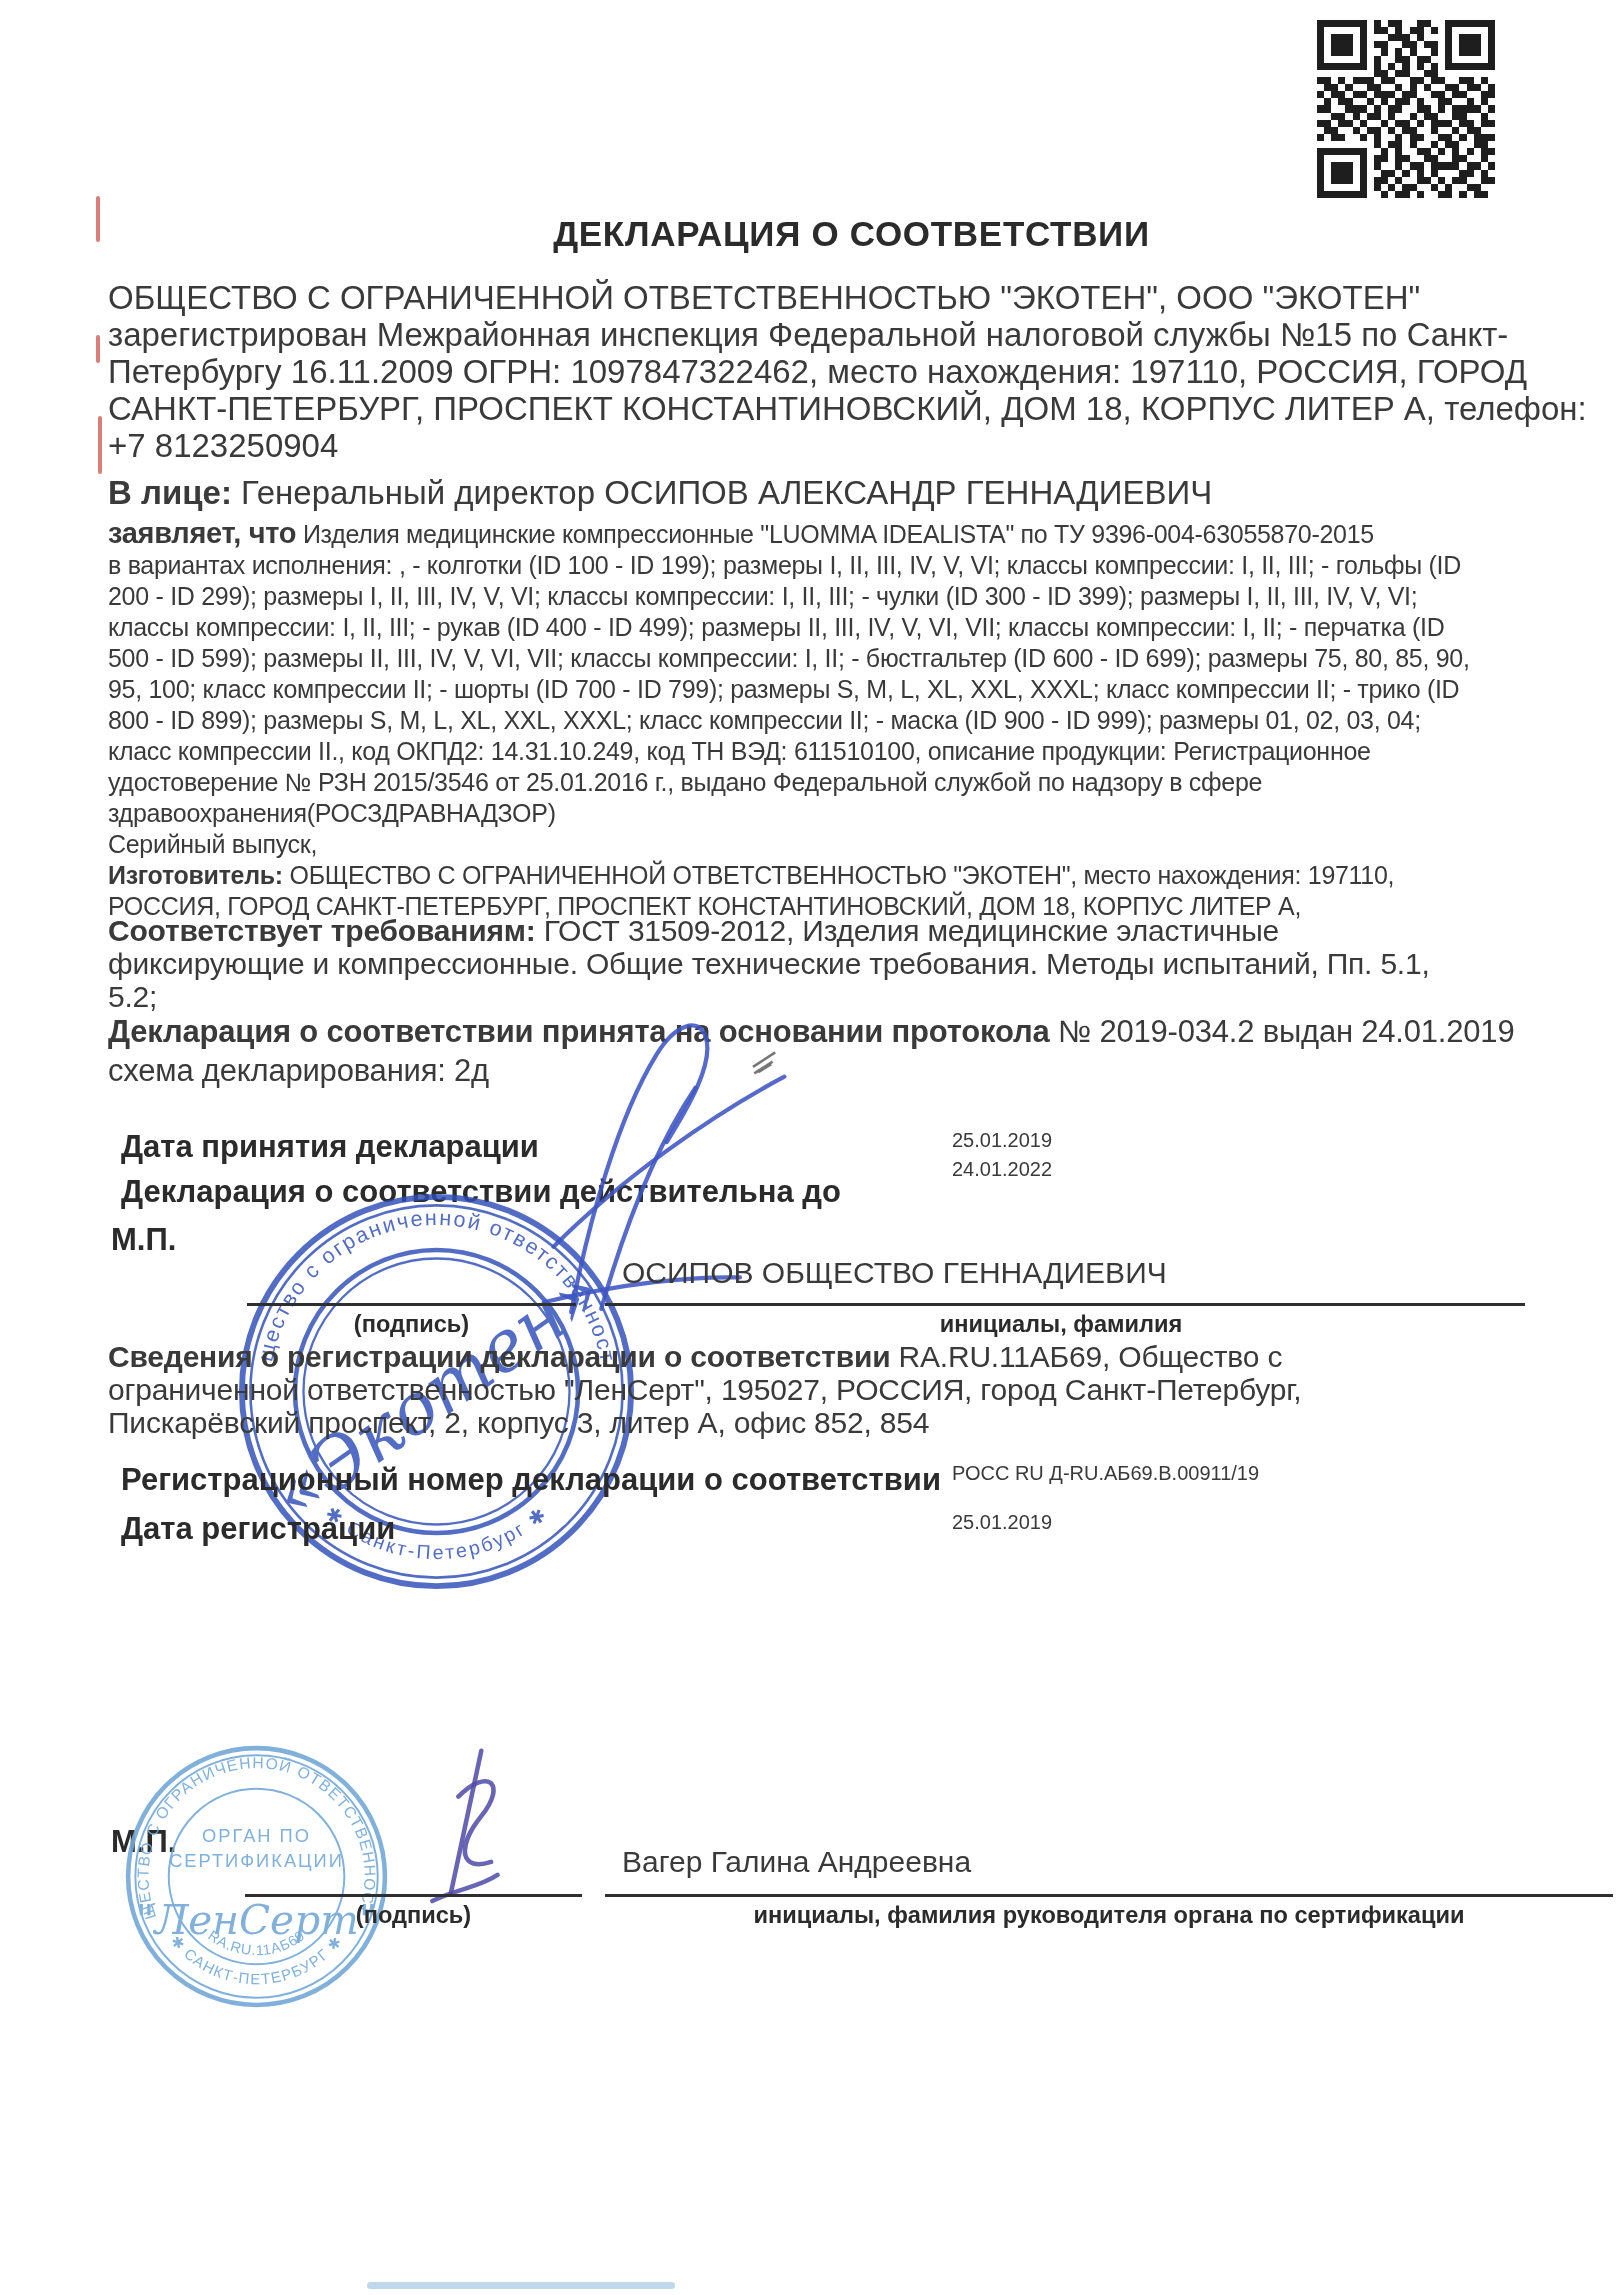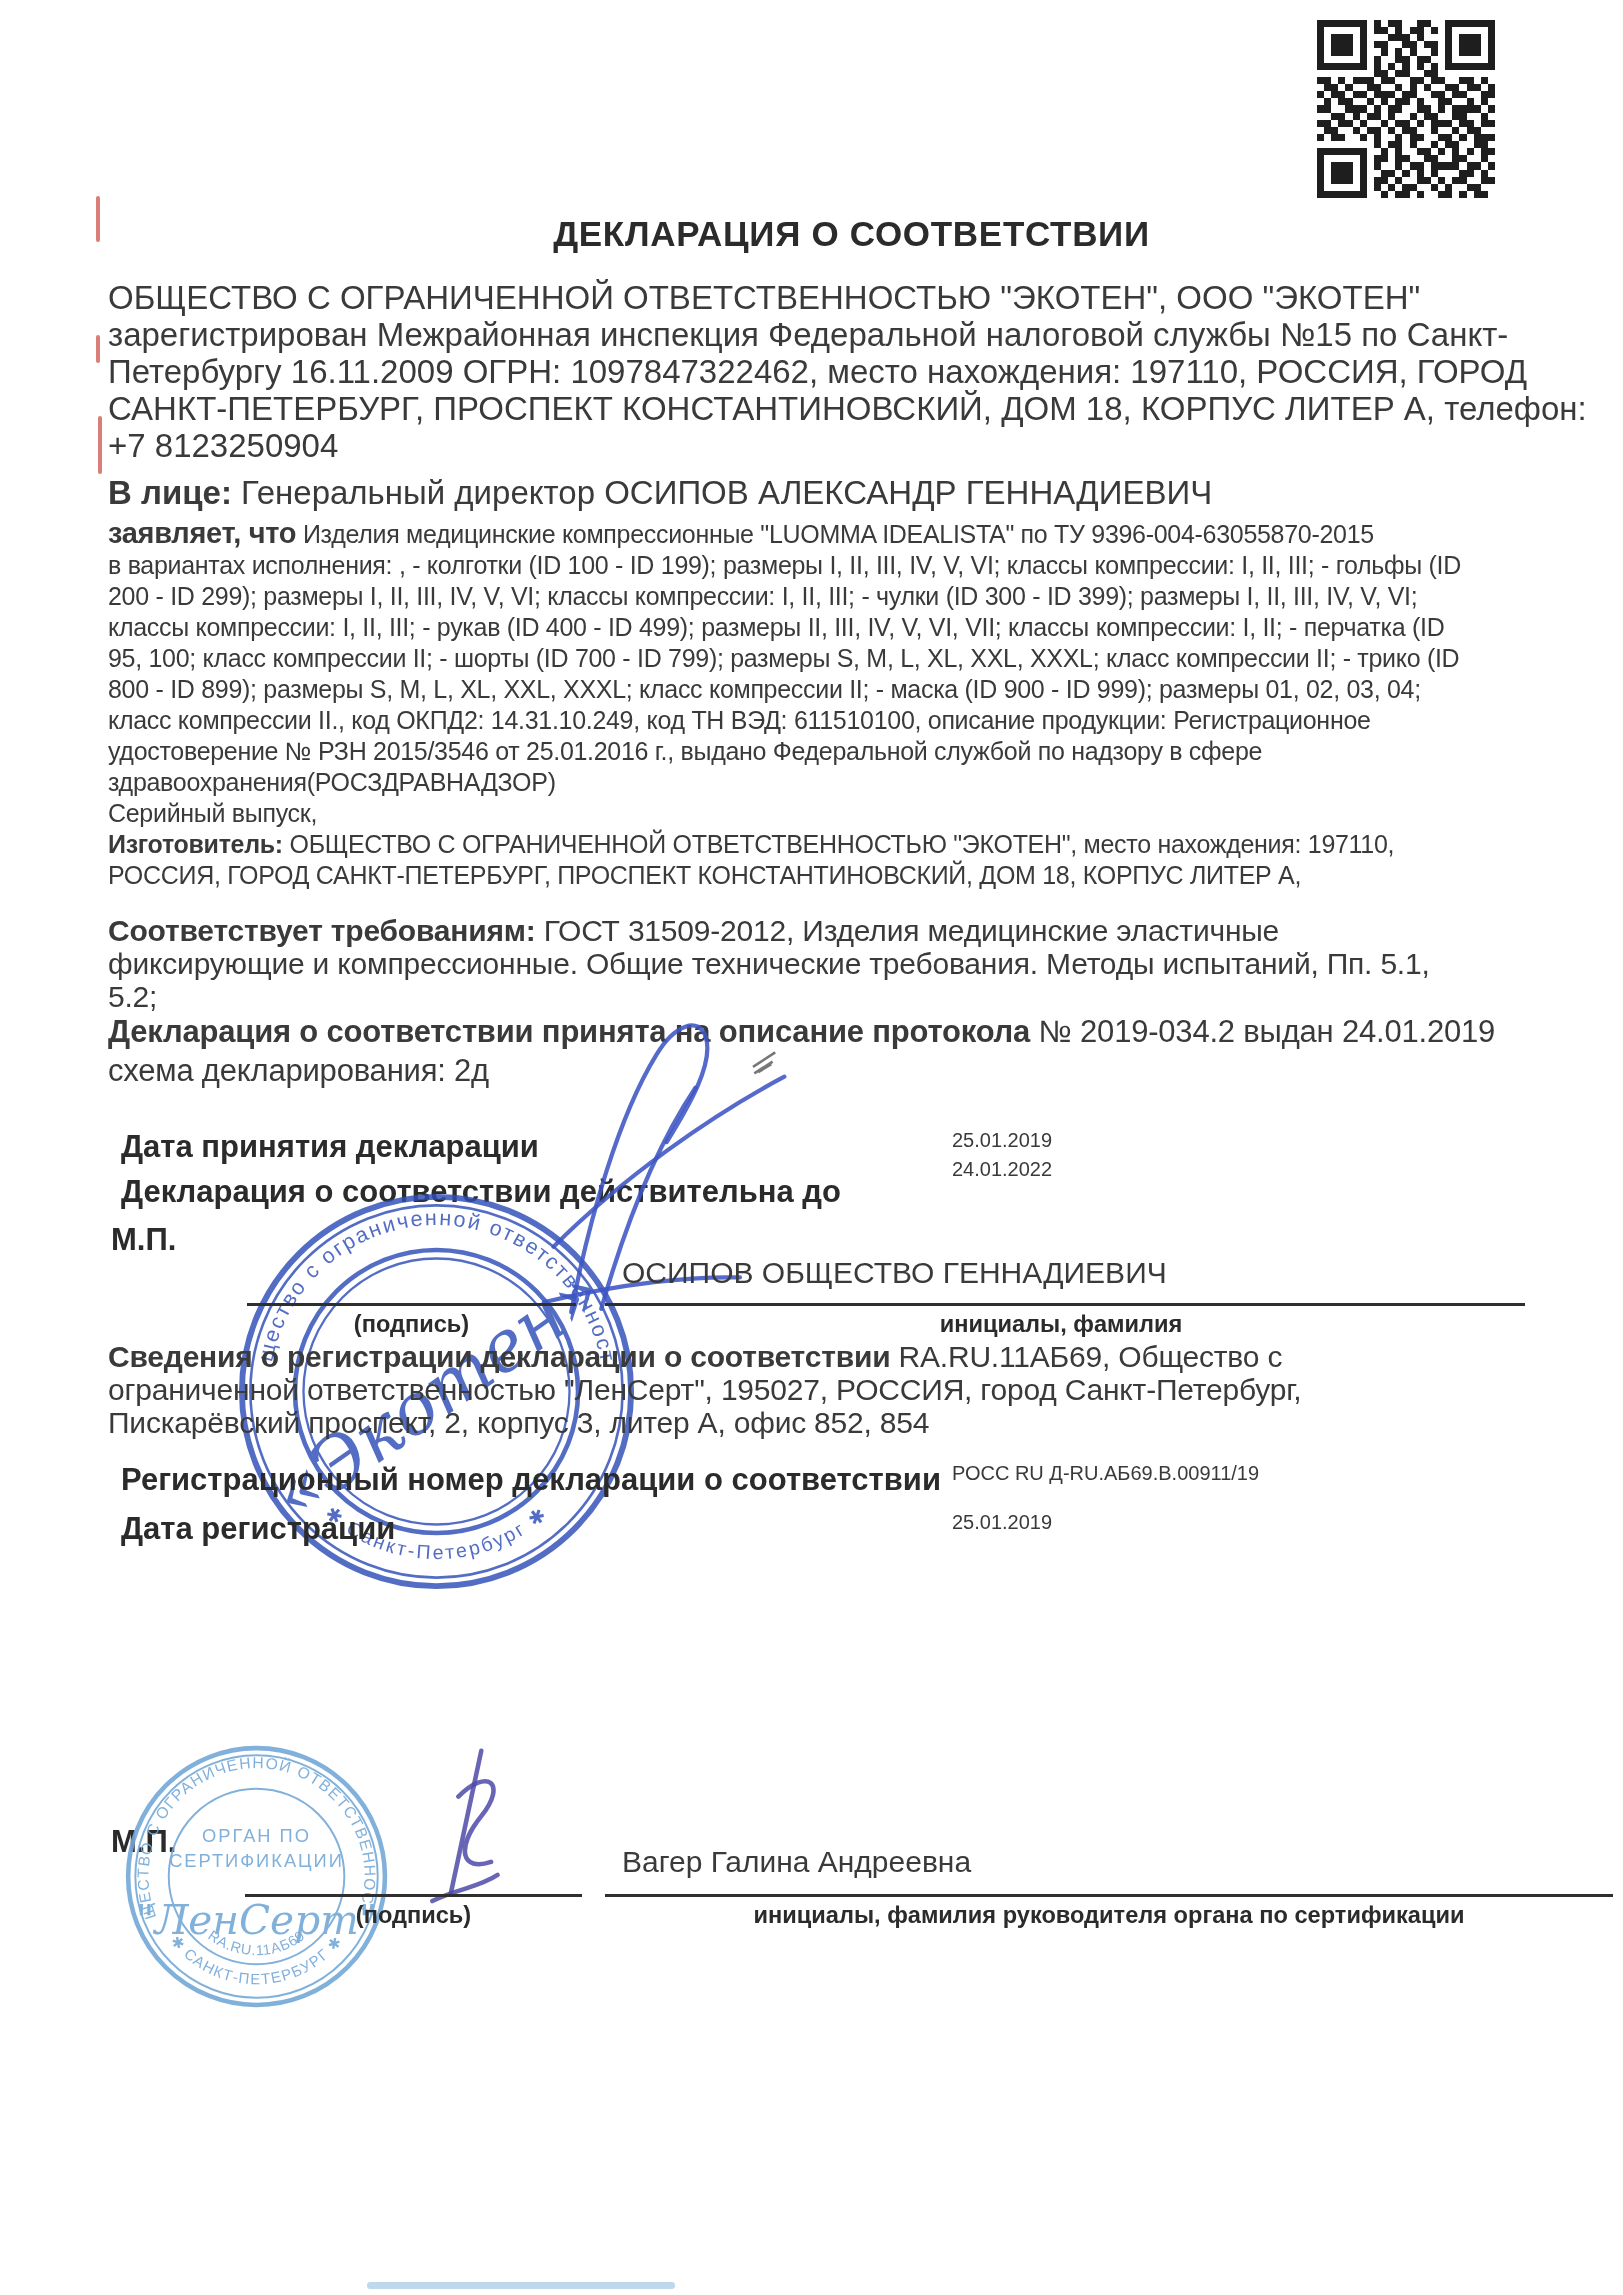--- a/index.html
+++ b/index.html
@@ -402,20 +402,21 @@
 
   <div class="abs blk-declare" style="left:108px;top:518px;width:1492px;">
     <div class="ln">
       <span class="b" style="font-size:29px;">заявляет, что</span>
       <span>Изделия медицинские компрессионные "LUOMMA IDEALISTA" по ТУ 9396-004-63055870-2015</span>
     </div>
     <div>
         <div class="ln">в вариантах исполнения: , - колготки (ID 100 - ID 199); размеры I, II, III, IV, V, VI; классы компрессии: I, II, III; - гольфы (ID</div>
         <div class="ln">200 - ID 299); размеры I, II, III, IV, V, VI; классы компрессии: I, II, III; - чулки (ID 300 - ID 399); размеры I, II, III, IV, V, VI;</div>
         <div class="ln">классы компрессии: I, II, III; - рукав (ID 400 - ID 499); размеры II, III, IV, V, VI, VII; классы компрессии: I, II; - перчатка (ID</div>
+        <div class="ln">500 - ID 599); размеры II, III, IV, V, VI, VII; классы компрессии: I, II; - бюстгальтер (ID 600 - ID 699); размеры 75, 80, 85, 90,</div>
         <div class="ln">95, 100; класс компрессии II; - шорты (ID 700 - ID 799); размеры S, M, L, XL, XXL, XXXL; класс компрессии II; - трико (ID</div>
         <div class="ln">800 - ID 899); размеры S, M, L, XL, XXL, XXXL; класс компрессии II; - маска (ID 900 - ID 999); размеры 01, 02, 03, 04;</div>
         <div class="ln">класс компрессии II., код ОКПД2: 14.31.10.249, код ТН ВЭД: 611510100, описание продукции: Регистрационное</div>
         <div class="ln">удостоверение № РЗН 2015/3546 от 25.01.2016 г., выдано Федеральной службой по надзору в сфере</div>
         <div class="ln">здравоохранения(РОСЗДРАВНАДЗОР)</div>
         <div class="ln">Серийный выпуск,</div>
       </div>
     <div class="ln">
       <span class="b">Изготовитель:</span>
       <span>ОБЩЕСТВО С ОГРАНИЧЕННОЙ ОТВЕТСТВЕННОСТЬЮ "ЭКОТЕН", место нахождения: 197110,</span>
@@ -429,21 +430,21 @@
       <span>ГОСТ 31509-2012, Изделия медицинские эластичные</span>
     </div>
     <div>
         <div class="ln">фиксирующие и компрессионные. Общие технические требования. Методы испытаний, Пп. 5.1,</div>
         <div class="ln">5.2;</div>
       </div>
   </div>
 
   <div class="abs blk-basis" style="left:108px;top:1012px;width:1505px;">
     <div class="ln">
-      <span class="b">Декларация о соответствии принята на описание протокола</span>
+      <span class="b">Декларация о соответствии принята на основании протокола</span>
       <span>№ 2019-034.2 выдан 24.01.2019</span>
     </div>
     <div>
         <div class="ln">схема декларирования: 2д</div>
       </div>
   </div>
 
   <div class="abs fld-label" style="left:121px;top:1129px;">Дата принятия декларации</div>
   <div class="abs fld-value" style="left:952px;top:1129px;">25.01.2019</div>
   <div class="abs fld-label" style="left:121px;top:1174px;">Декларация о соответствии действительна до</div>

